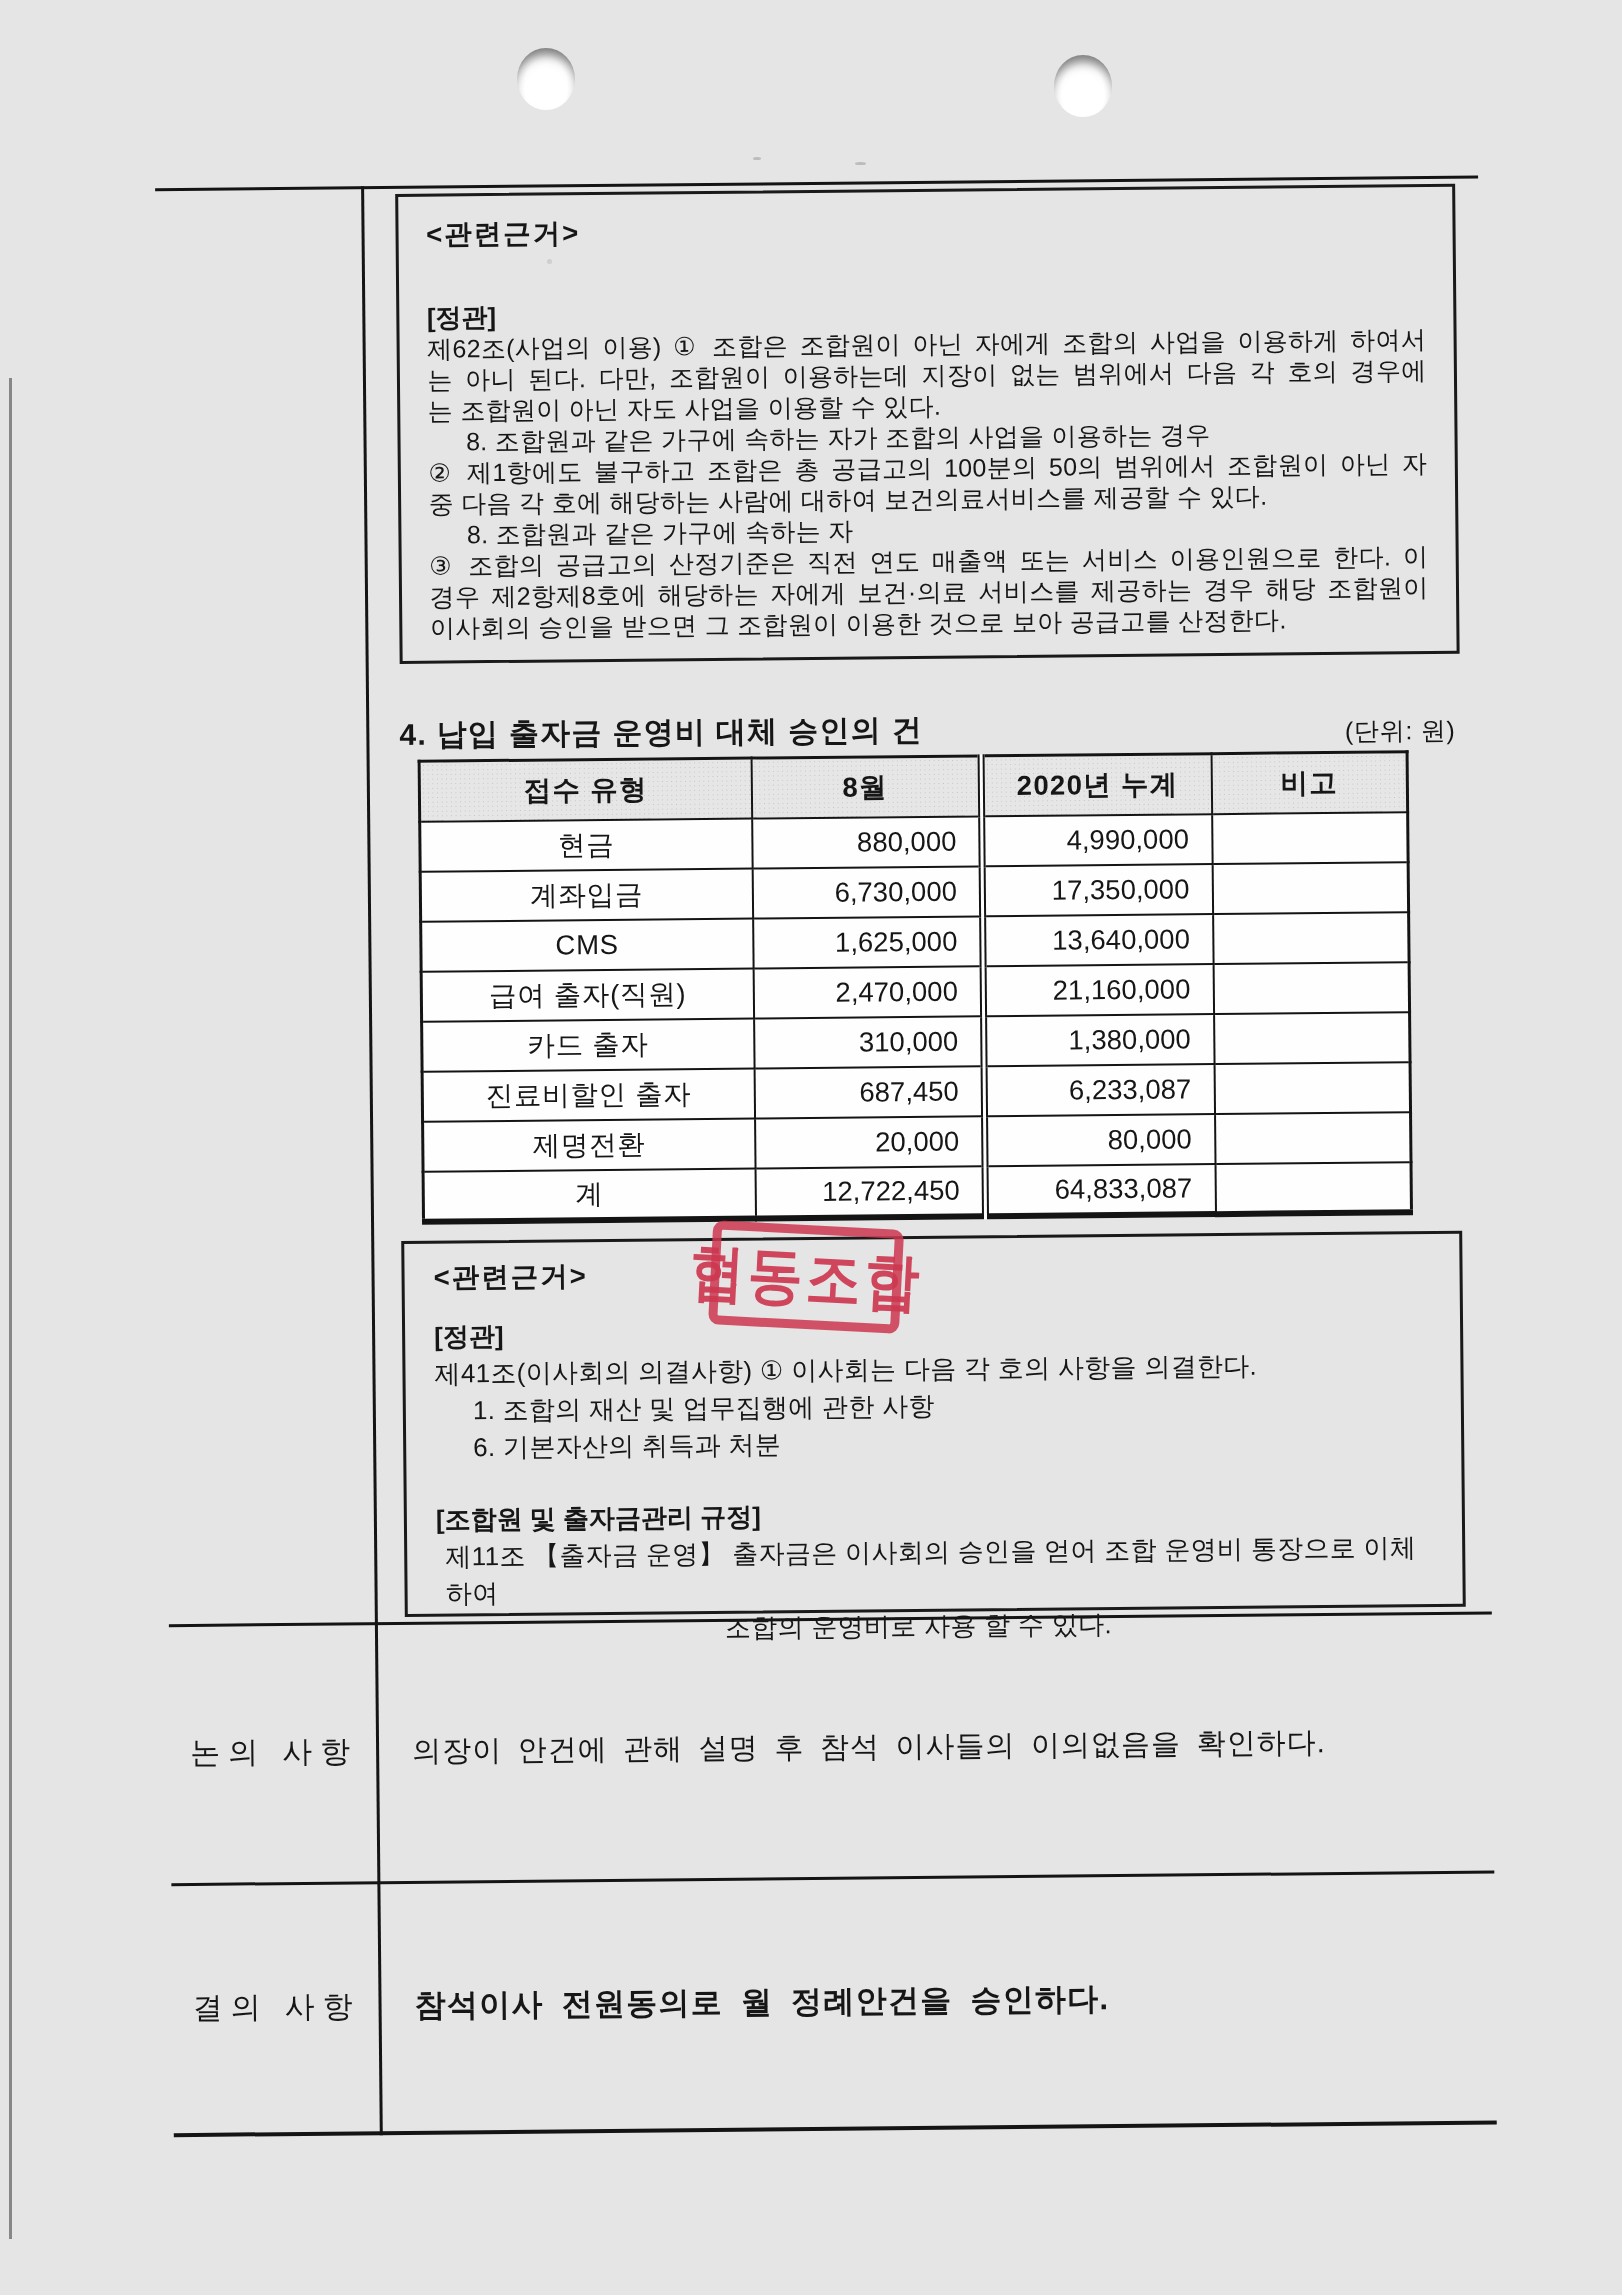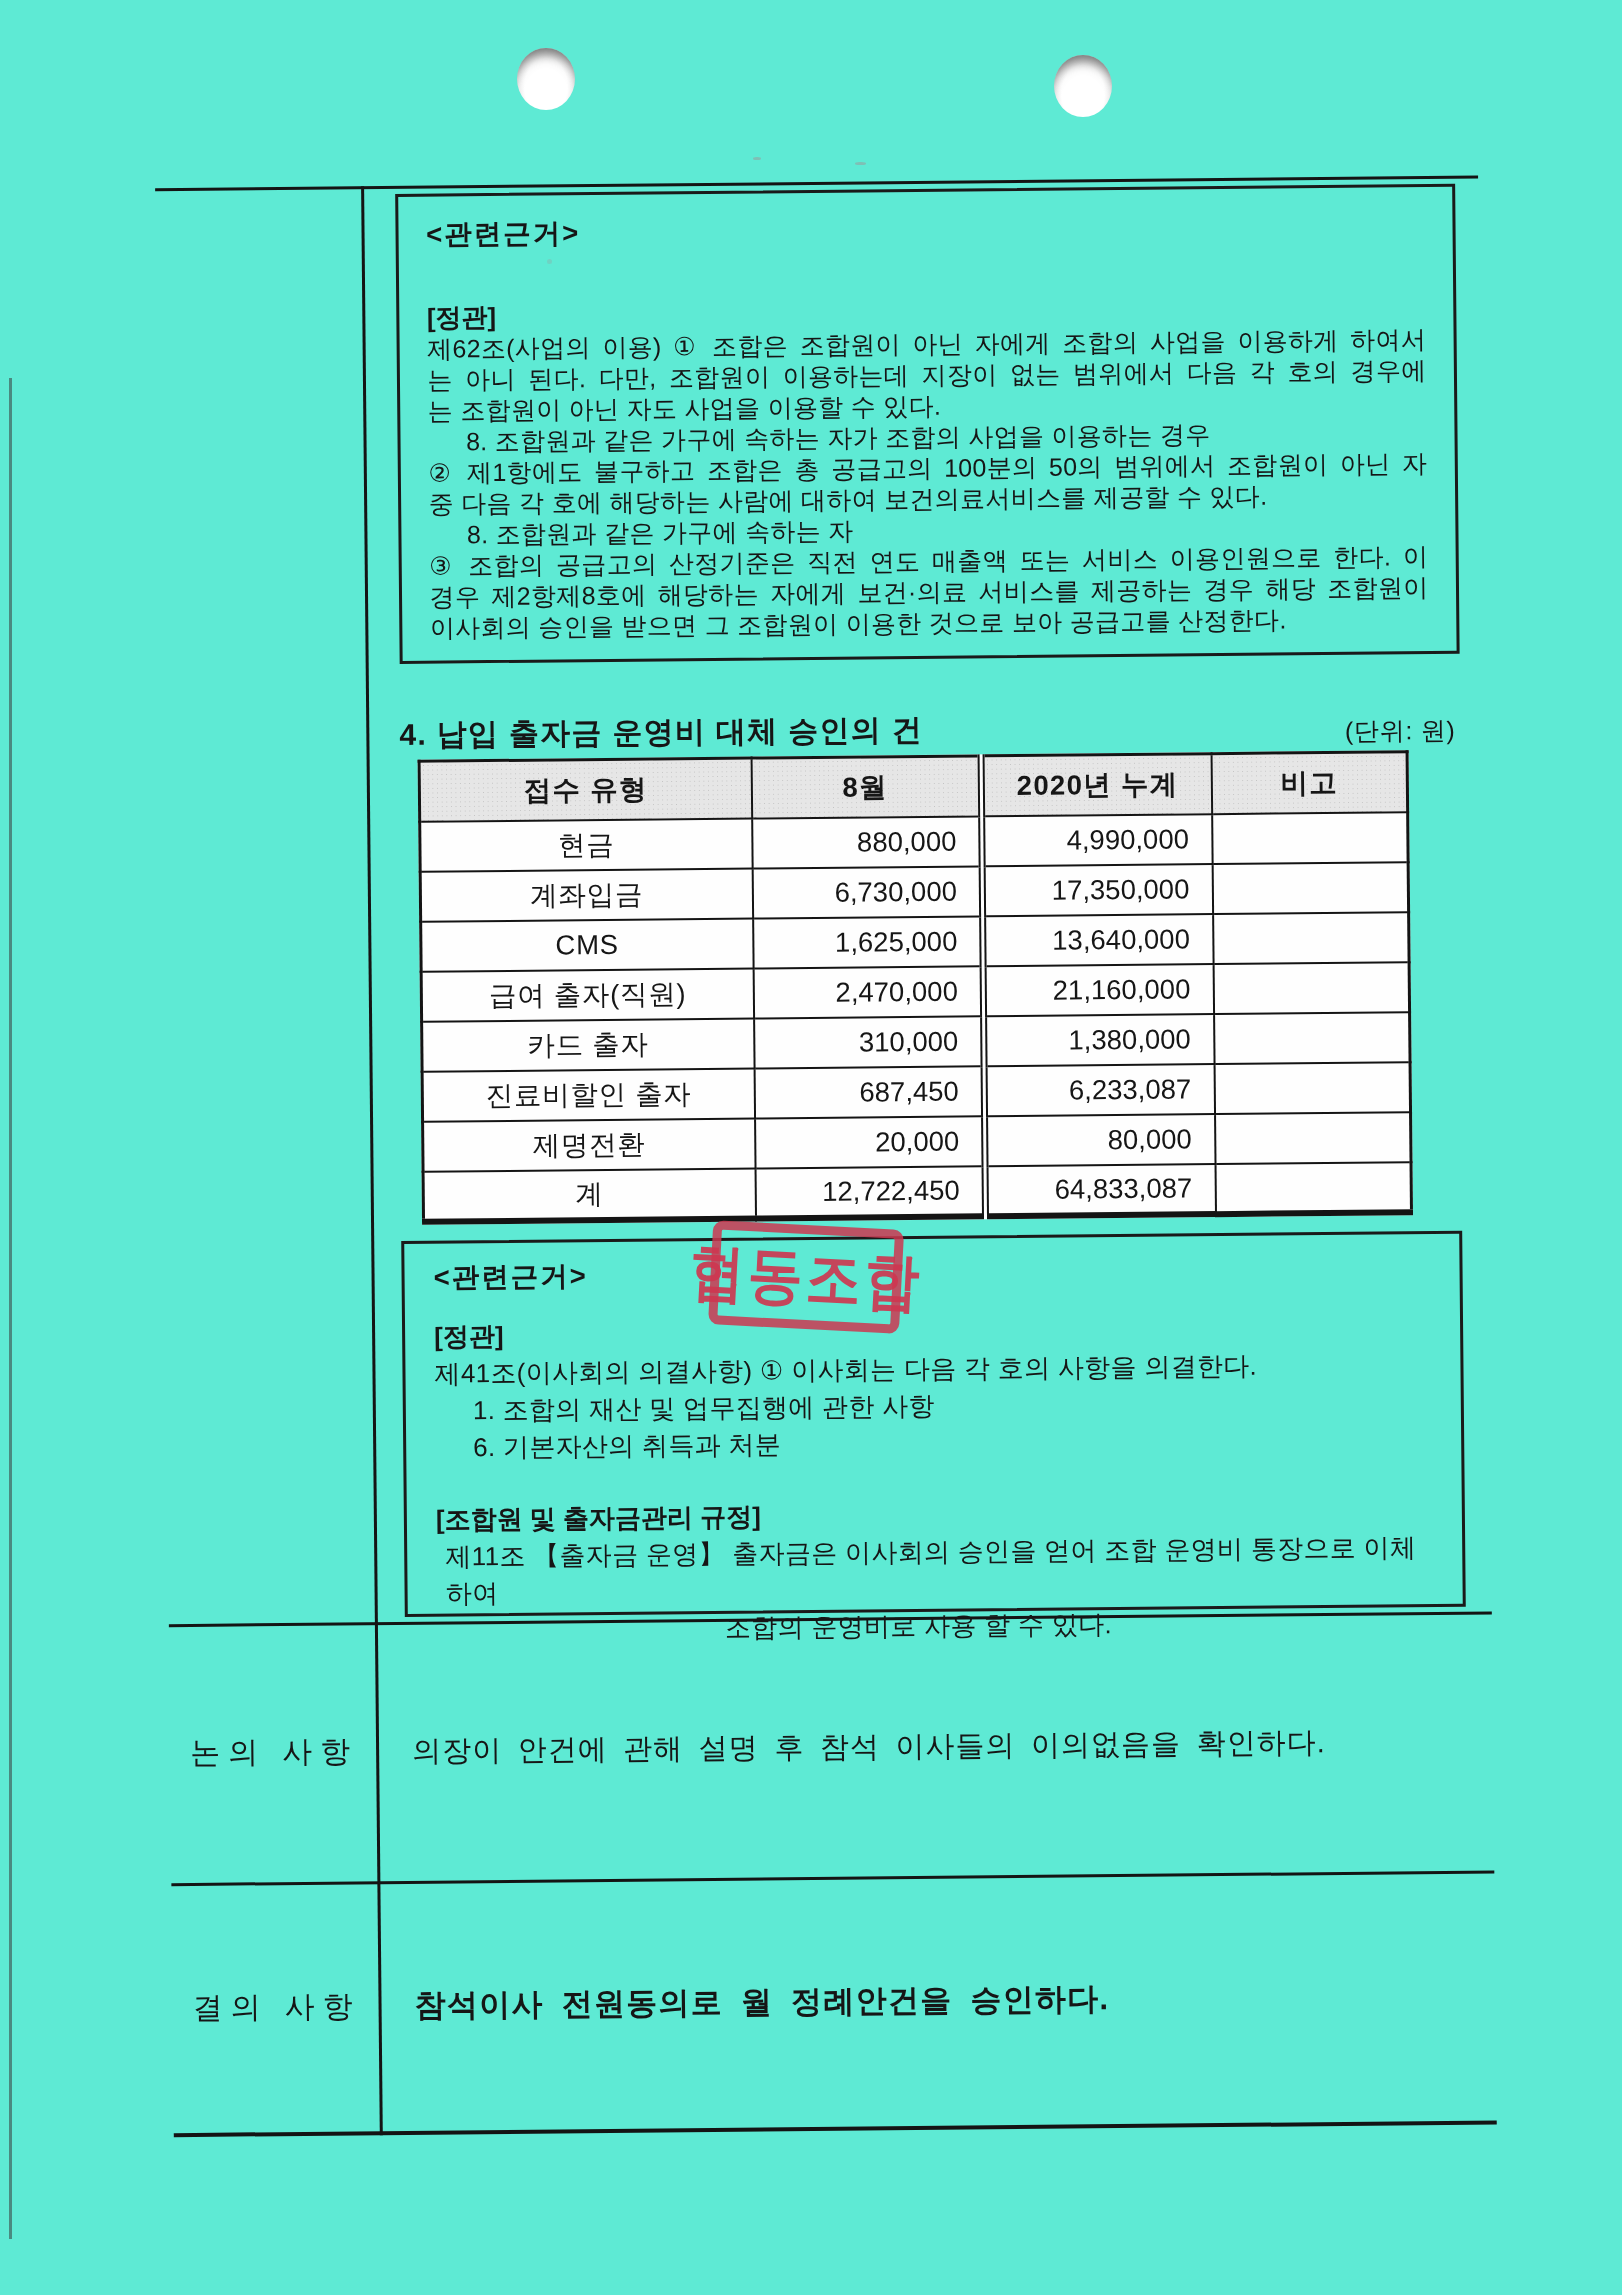--- a/index.html
+++ b/index.html
@@ -1,17 +1,17 @@
 <!DOCTYPE html>
 <html lang="ko" style="font-size:10.5px"><head>
 <meta charset="utf-8">
 <style>
   html,body{margin:0;padding:0;background:#ffffff;}
   .page{
-    position:relative;width:1623px;height:2295px;background:#5eead4;overflow:hidden;
+    position:relative;width:1623px;height:2295px;background:#e5e5e5;overflow:hidden;
     font-family:"Liberation Sans","DejaVu Sans",sans-serif;color:#161616;
   }
   .scan{position:absolute;left:0;top:0;width:1623px;height:2295px;
     transform:rotate(-0.55deg);transform-origin:811px 1112px;}
 
   
   .hline{position:absolute;left:164px;width:1323px;height:2.6px;background:#141414;}
   #line-top{top:182px;}
   #line-sep1{top:1618px;}
   #line-sep2{top:1877px;}

